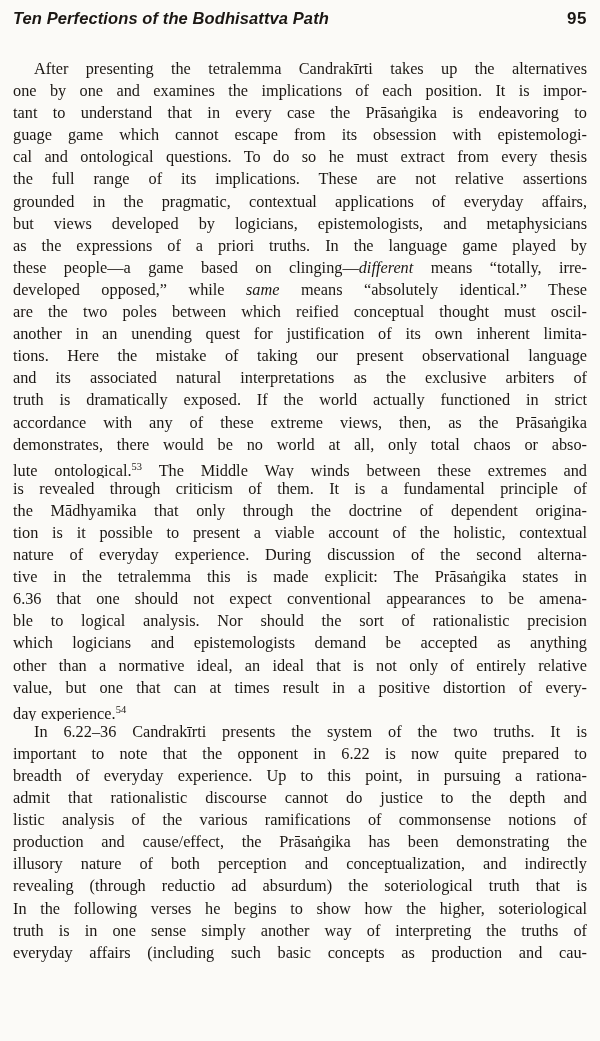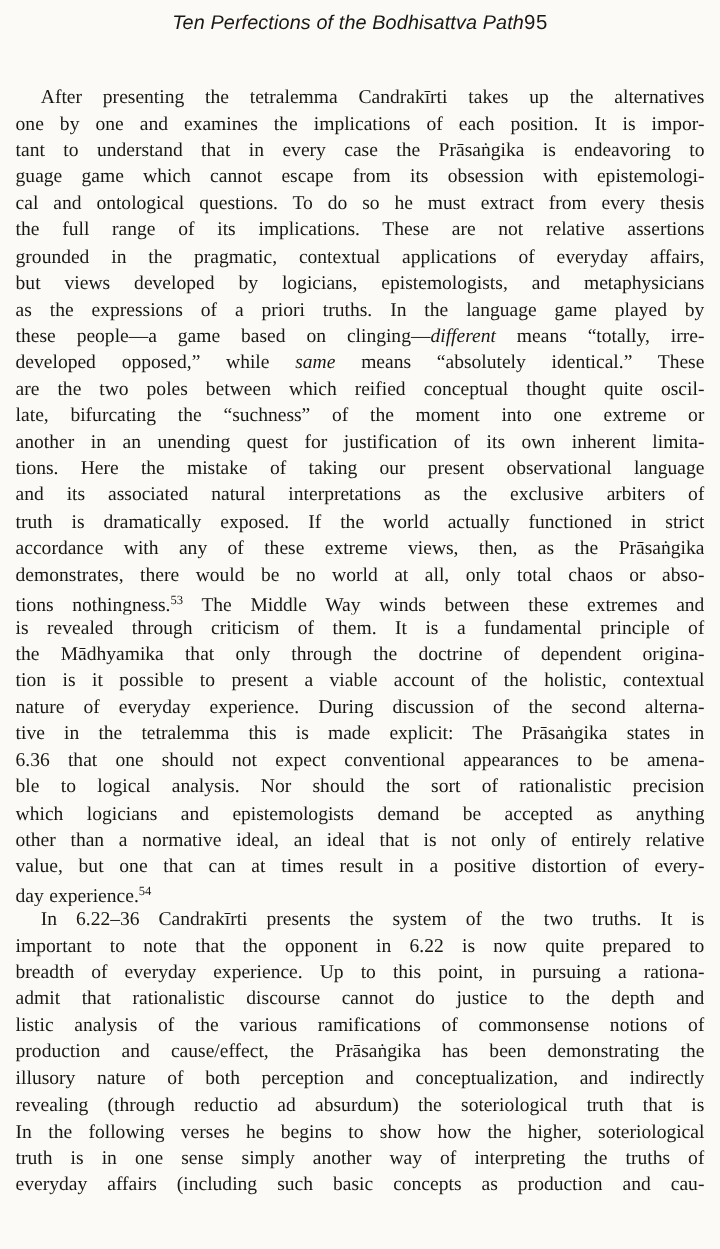--- a/index.html
+++ b/index.html
@@ -15,37 +15,37 @@
   }
   .page {
     box-sizing: border-box;
     width: 600px;
     height: 1041px;
     padding: 9px 13px 0 13px;
     overflow: hidden;
   }
   .running-header {
     display: flex;
-    justify-content: center;
+    justify-content: space-between;
     align-items: baseline;
     font-family: "Liberation Sans", sans-serif;
-    font-weight: 400;
+    font-weight: 700;
     height: 21px;
   }
   .head-title {
     font-style: italic;
     font-size: 16.5px;
     letter-spacing: 0.1px;
   }
   .page-num {
     font-size: 17px;
     letter-spacing: 0.5px;
   }
   .page-body {
-    margin-top: 40px;
+    margin-top: 28px;
     font-family: "Liberation Serif", serif;
     font-size: 16.3px;
     word-spacing: 0.5px;
   }
   .para {
     margin: 0;
   }
   .line {
     height: 22.1px;
     line-height: 22.1px;
@@ -83,29 +83,28 @@
         <div class="line"><span>one by one and examines the implications of each position. It is impor-</span></div>
         <div class="line"><span>tant to understand that in every case the Prāsaṅgika is endeavoring to</span></div>
         <div class="line"><span>guage game which cannot escape from its obsession with epistemologi-</span></div>
         <div class="line"><span>cal and ontological questions. To do so he must extract from every thesis</span></div>
         <div class="line"><span>the full range of its implications. These are not relative assertions</span></div>
         <div class="line"><span>grounded in the pragmatic, contextual applications of everyday affairs,</span></div>
         <div class="line"><span>but views developed by logicians, epistemologists, and metaphysicians</span></div>
         <div class="line"><span>as the expressions of a priori truths. In the language game played by</span></div>
         <div class="line"><span>these people—a game based on clinging—</span><span class="it">different</span><span> means “totally, irre-</span></div>
         <div class="line"><span>developed opposed,” while </span><span class="it">same</span><span> means “absolutely identical.” These</span></div>
-        <div class="line"><span>are the two poles between which reified conceptual thought quite oscil-</span></div>
-        <div class="line"><span>late, bifurcating the “suchness” of the moment into one extreme or</span></div>
+        <div class="line"><span>are the two poles between which reified conceptual thought must oscil-</span></div>
         <div class="line"><span>another in an unending quest for justification of its own inherent limita-</span></div>
         <div class="line"><span>tions. Here the mistake of taking our present observational language</span></div>
         <div class="line"><span>and its associated natural interpretations as the exclusive arbiters of</span></div>
         <div class="line"><span>truth is dramatically exposed. If the world actually functioned in strict</span></div>
         <div class="line"><span>accordance with any of these extreme views, then, as the Prāsaṅgika</span></div>
         <div class="line"><span>demonstrates, there would be no world at all, only total chaos or abso-</span></div>
-        <div class="line"><span>tions nothingness.</span><span class="sup">53</span><span> The Middle Way winds between these extremes and</span></div>
+        <div class="line"><span>lute ontological.</span><span class="sup">53</span><span> The Middle Way winds between these extremes and</span></div>
         <div class="line"><span>is revealed through criticism of them. It is a fundamental principle of</span></div>
         <div class="line"><span>the Mādhyamika that only through the doctrine of dependent origina-</span></div>
         <div class="line"><span>tion is it possible to present a viable account of the holistic, contextual</span></div>
         <div class="line"><span>nature of everyday experience. During discussion of the second alterna-</span></div>
         <div class="line"><span>tive in the tetralemma this is made explicit: The Prāsaṅgika states in</span></div>
         <div class="line"><span>6.36 that one should not expect conventional appearances to be amena-</span></div>
         <div class="line"><span>ble to logical analysis. Nor should the sort of rationalistic precision</span></div>
         <div class="line"><span>which logicians and epistemologists demand be accepted as anything</span></div>
         <div class="line"><span>other than a normative ideal, an ideal that is not only of entirely relative</span></div>
         <div class="line"><span>value, but one that can at times result in a positive distortion of every-</span></div>

